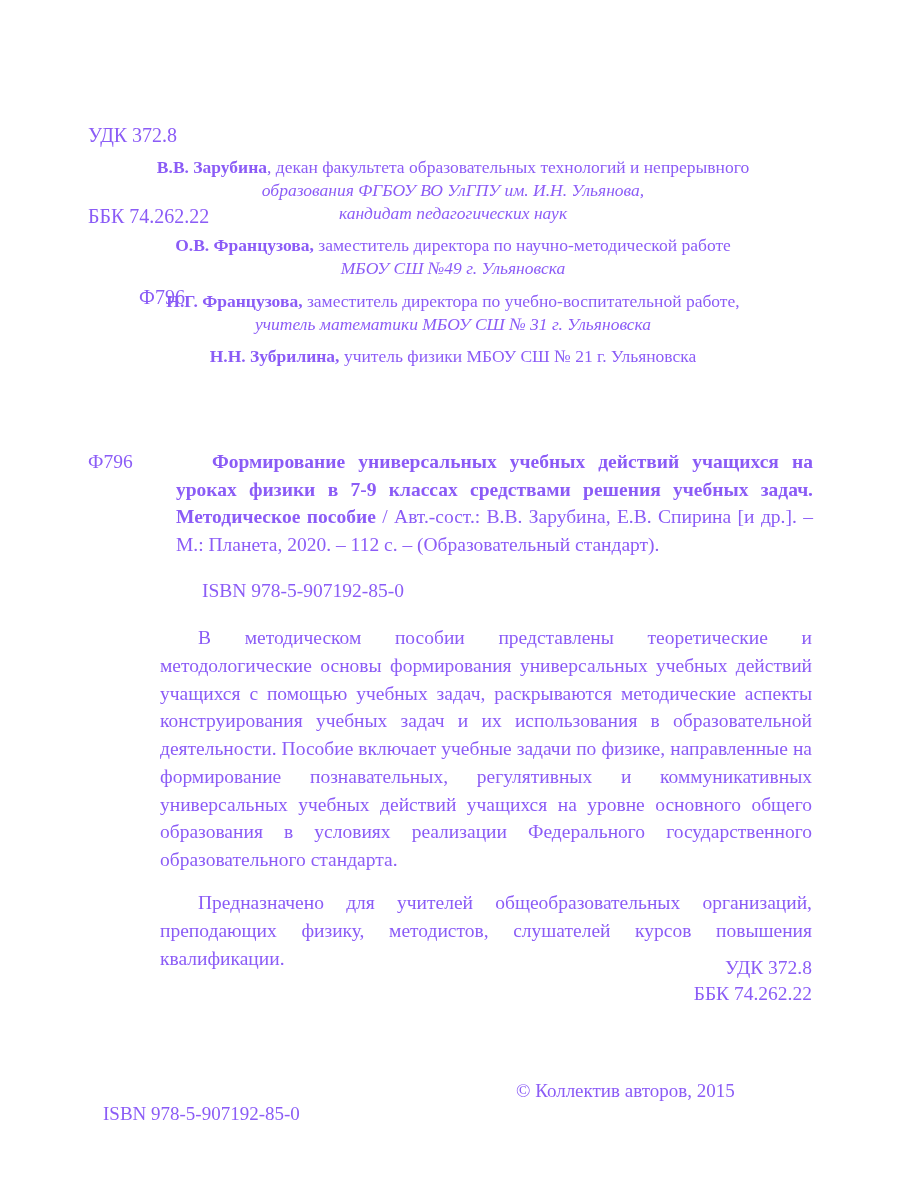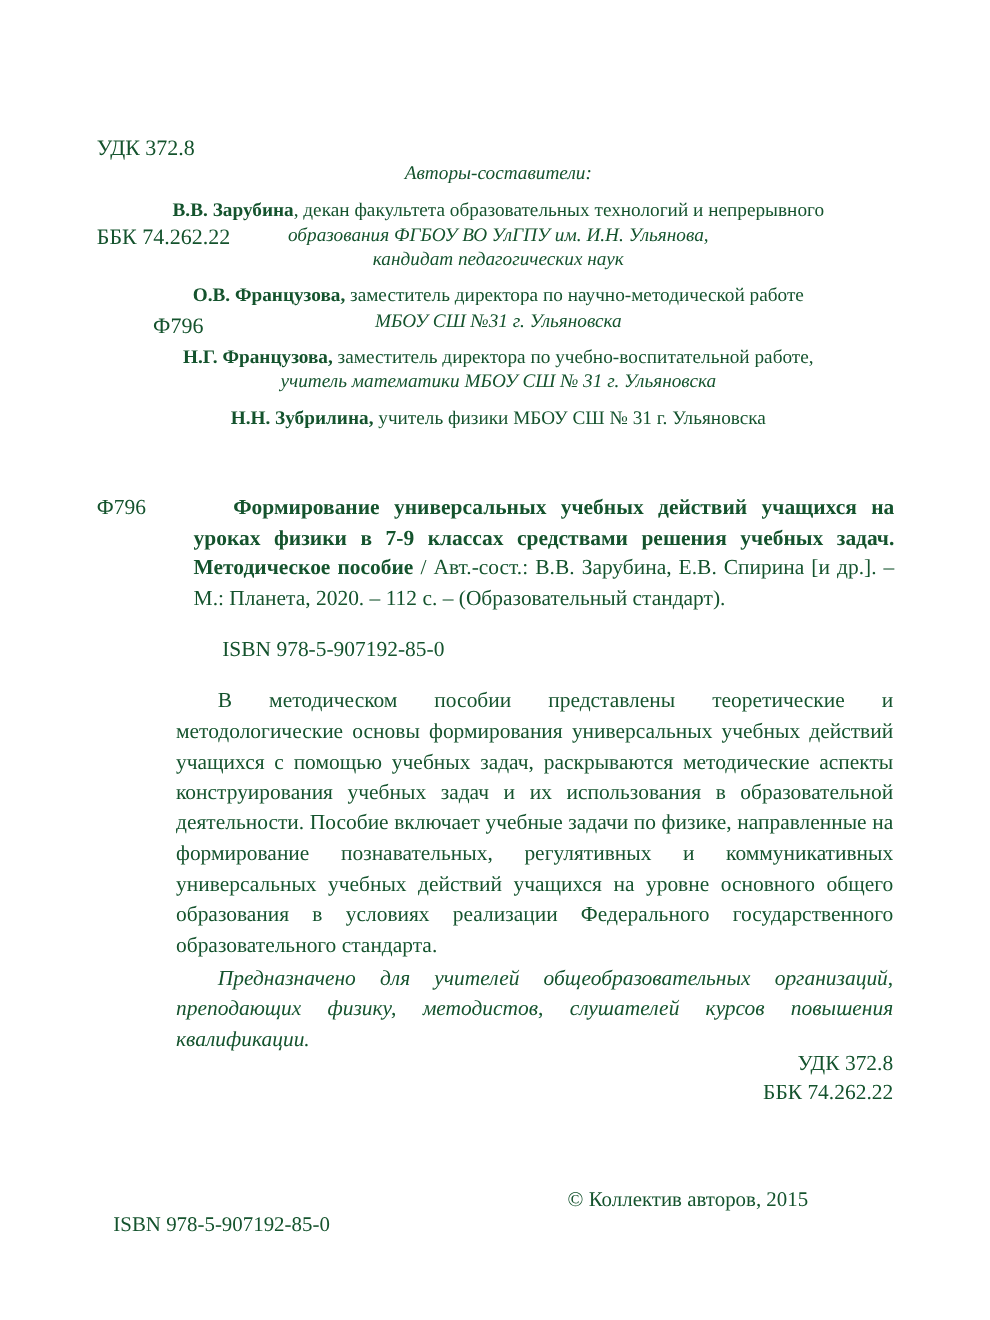--- a/index.html
+++ b/index.html
@@ -6,21 +6,21 @@
   html, body {
     margin: 0;
     padding: 0;
     background: #ffffff;
   }
   .page {
     position: relative;
     width: 900px;
     height: 1200px;
     background: #ffffff;
-    color: #14532d;
+    color: #8b5cf6;
     font-family: "Liberation Serif", "DejaVu Serif", serif;
     overflow: hidden;
     box-sizing: border-box;
   }
 
   
   .classification {
     position: absolute;
     left: 88px;
     top: 68px;
@@ -99,21 +99,21 @@
     width: 652px;
     font-size: 19.5px;
     line-height: 1.425;
     text-align: justify;
     text-justify: inter-word;
   }
   .annotation p {
     margin: 0;
     text-indent: 38px;
   }
-  .annotation p + p { margin-top: 2px; font-style: italic; }
+  .annotation p + p { margin-top: 15px; }
 
   
   .classification-bottom {
     position: absolute;
     right: 88px;
     top: 955px;
     text-align: right;
     font-size: 19.5px;
     line-height: 1.35;
   }
@@ -140,41 +140,40 @@
 
 <div class="page">
 
   <div class="classification">
     <span class="udk">УДК 372.8</span>
     <span class="bbk">ББК 74.262.22</span>
     <span class="code">Ф796</span>
   </div>
 
   <div class="authors">
-    <div class="authors-heading">Авторы-составители:</div>
 
     <div class="author-entry">
       <span class="name">В.В. Зарубина</span><span class="role">, декан факультета образовательных технологий и непрерывного</span>
       <span class="line2">образования ФГБОУ ВО УлГПУ им. И.Н. Ульянова,</span>
       <span class="line3">кандидат педагогических наук</span>
     </div>
 
 
     <div class="author-entry">
       <span class="name">О.В. Французова,</span><span class="role"> заместитель директора по научно-методической работе</span>
-      <span class="line2">МБОУ СШ №31 г. Ульяновска</span>
+      <span class="line2">МБОУ СШ №49 г. Ульяновска</span>
     </div>
 
     <div class="author-entry">
       <span class="name">Н.Г. Французова,</span><span class="role"> заместитель директора по учебно-воспитательной работе,</span>
       <span class="line2">учитель математики МБОУ СШ № 31 г. Ульяновска</span>
     </div>
 
     <div class="author-entry">
-      <span class="name">Н.Н. Зубрилина,</span><span class="role"> учитель физики МБОУ СШ № 31 г. Ульяновска</span>
+      <span class="name">Н.Н. Зубрилина,</span><span class="role"> учитель физики МБОУ СШ № 21 г. Ульяновска</span>
     </div>
   </div>
 
   <div class="biblio">
     <span class="biblio-code">Ф796</span>
     <div class="biblio-text"><span class="t-bold">Формирование универсальных учебных действий учащихся на уроках физики в 7-9 классах средствами решения учебных задач. Методическое пособие</span><span> / Авт.-сост.: В.В. Зарубина, Е.В. Спирина [и др.]. – М.: Планета, 2020. – 112 с. – (Образовательный стандарт).</span></div>
   </div>
 
   <div class="isbn-main">ISBN 978-5-907192-85-0</div>
 

